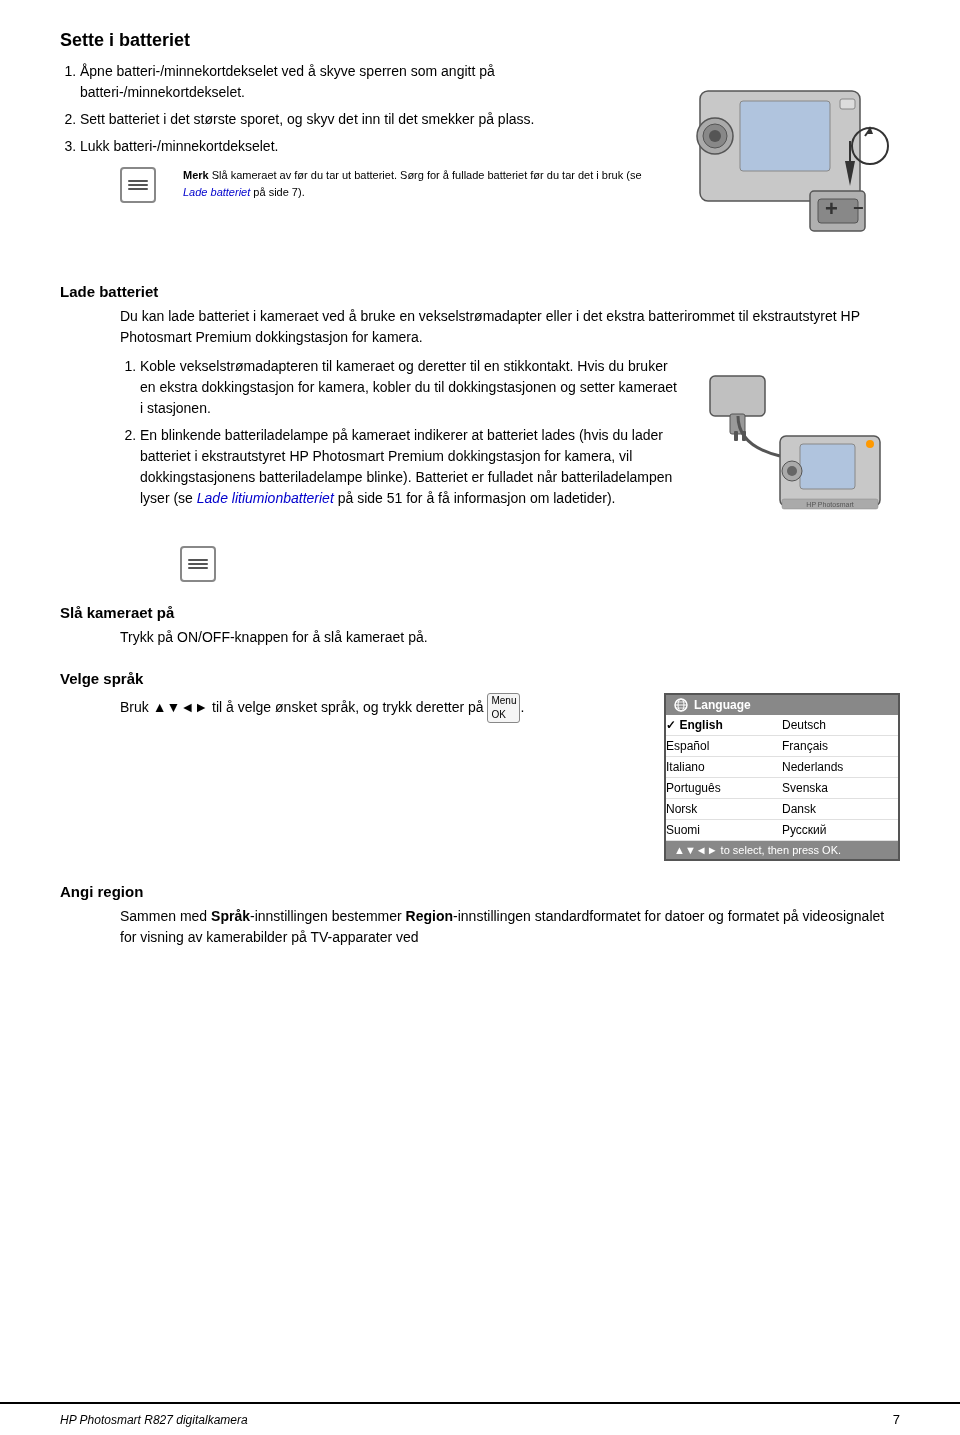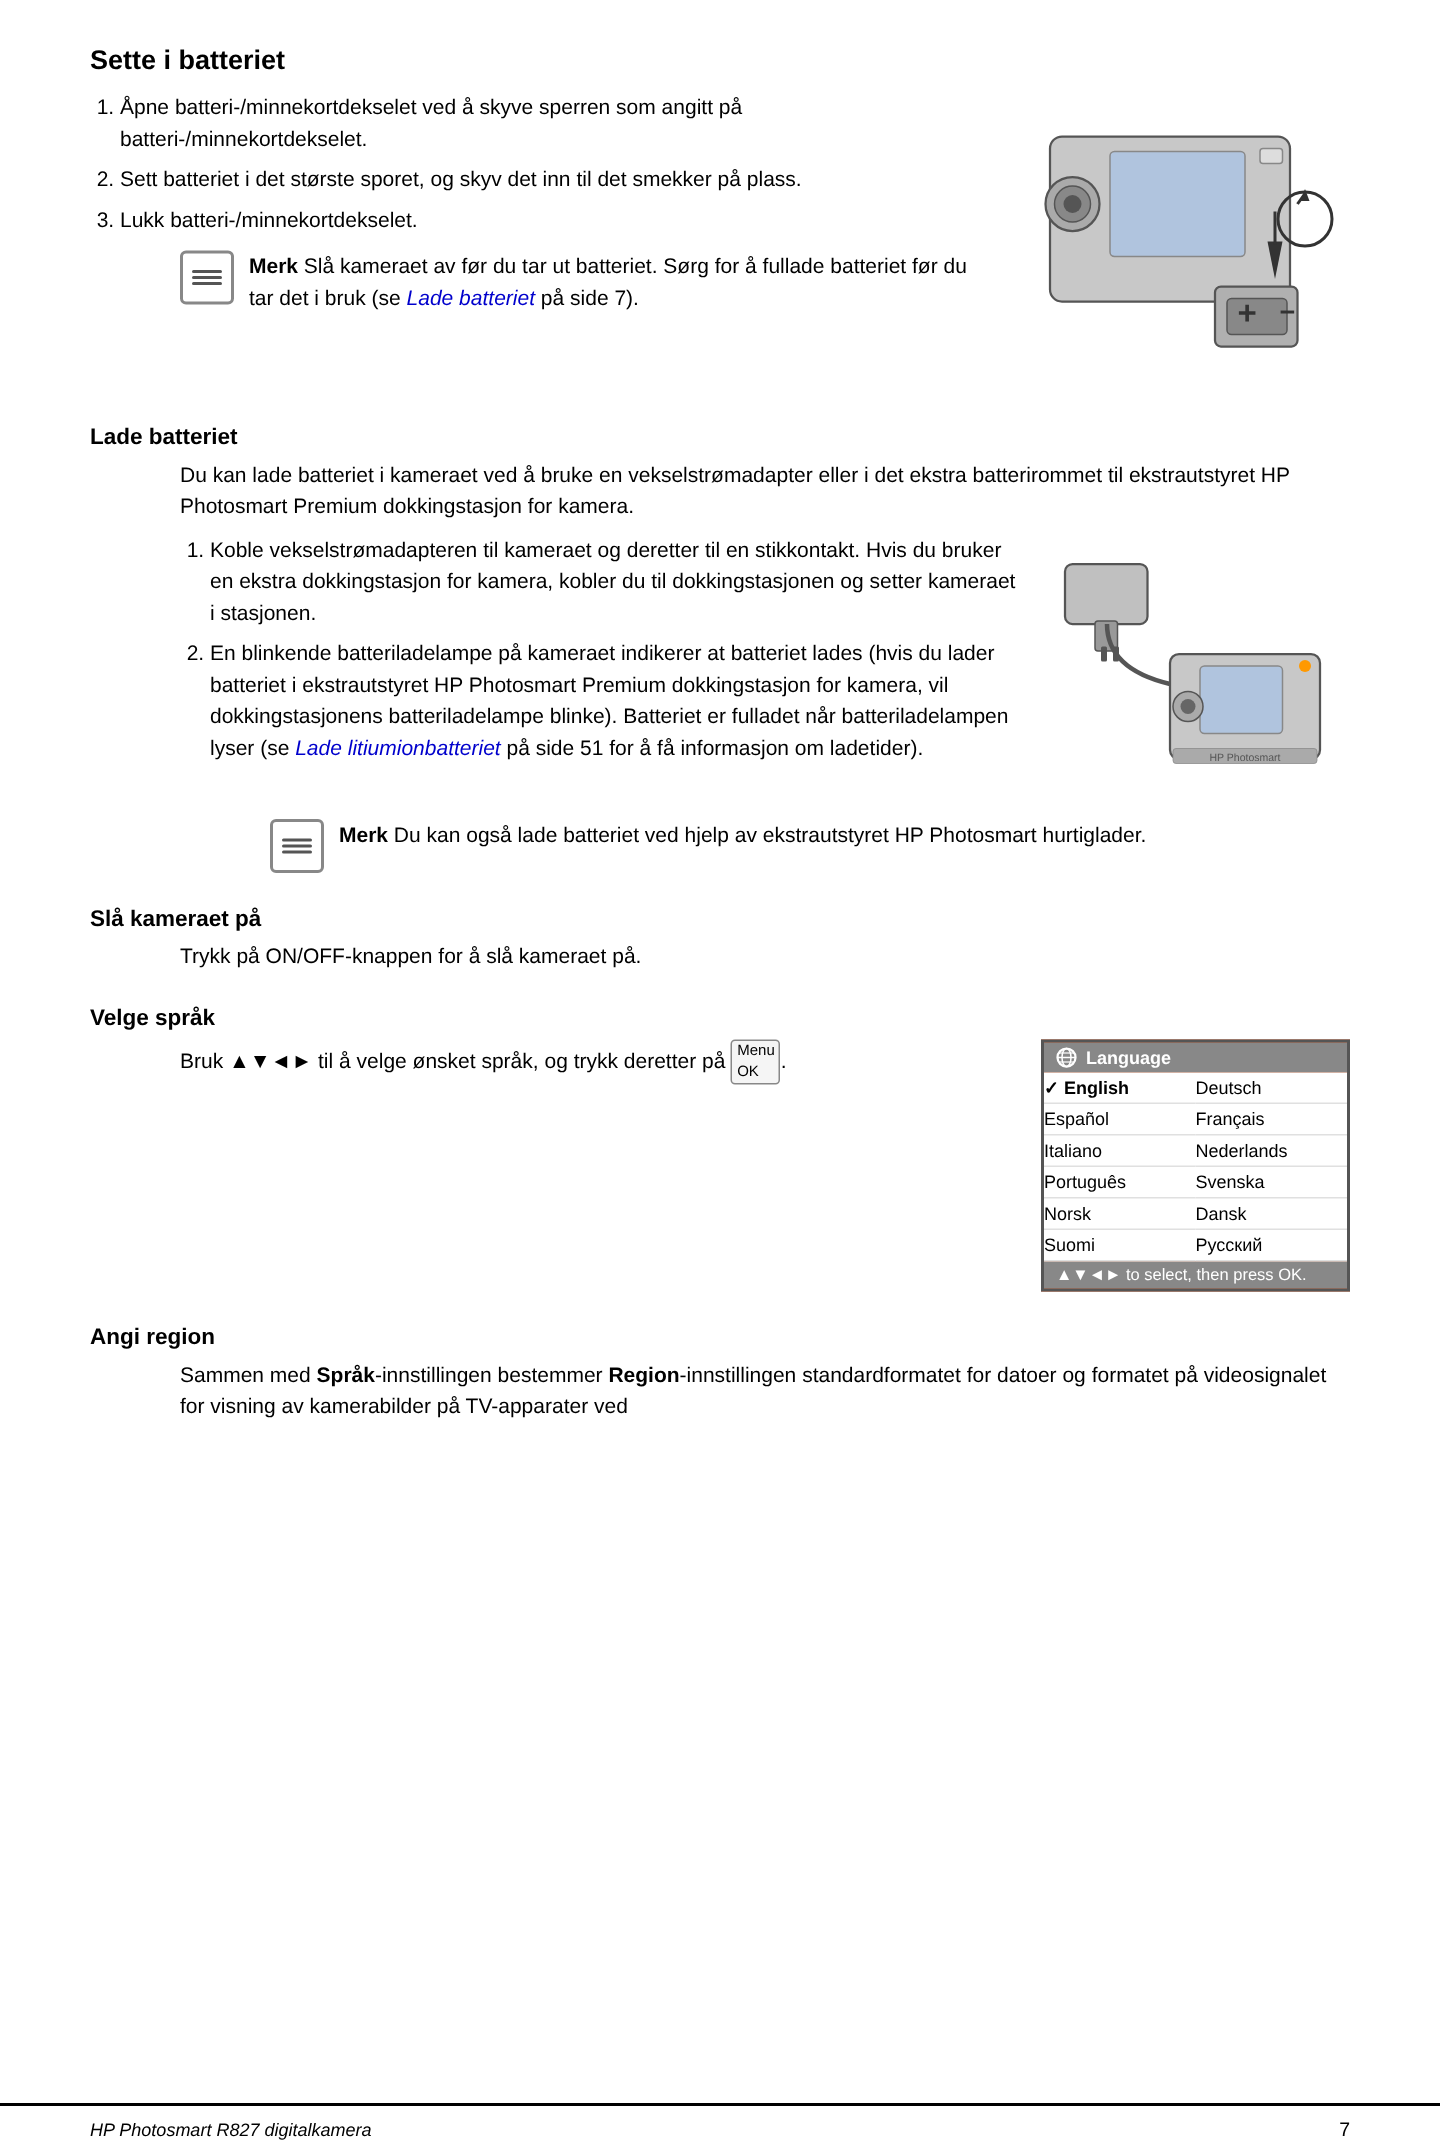--- a/index.html
+++ b/index.html
@@ -50,44 +50,44 @@
       display: flex;
       flex-direction: column;
       gap: 2px;
     }
     .note-line {
       width: 20px;
       height: 2px;
       background: #555;
       border-radius: 1px;
     }
-    .note-text { font-size: 14px; line-height: 1.5; }
+    .note-text { font-size: 11px; line-height: 1.5; margin-left: 17px; }
     .note-text strong { font-weight: bold; }
     .section-with-image {
       display: flex;
       gap: 20px;
       margin-bottom: 10px;
     }
     .section-text { flex: 1; }
     
     .camera-illustration {
       width: 230px;
       height: 200px;
       position: relative;
     }
     
     .charging-illustration {
       width: 200px;
       height: 180px;
     }
     
     .language-menu {
-      width: 206px;
+      width: 236px;
       border: 2px solid #555;
-      background: #c2410c;
+      background: #0f172a;
       font-size: 12px;
     }
     .language-menu-header {
       background: #888;
       color: white;
       padding: 3px 8px;
       display: flex;
       align-items: center;
       gap: 6px;
       font-size: 12px;
@@ -253,23 +253,20 @@
     </div>
 
     <div class="note-box">
       <div class="note-icon">
         <div class="note-lines">
           <div class="note-line"></div>
           <div class="note-line"></div>
           <div class="note-line"></div>
         </div>
       </div>
-      <div class="note-text">
-        <strong>Merk</strong>&nbsp;<span>Du kan også lade batteriet ved hjelp av ekstrautstyret HP Photosmart hurtiglader.</span>
-      </div>
     </div>
   </div>
 </div>
 
 <div class="section">
   <h3>Slå kameraet på</h3>
   <div class="section-body">
     <p>Trykk på ON/OFF-knappen for å slå kameraet på.</p>
   </div>
 </div>

